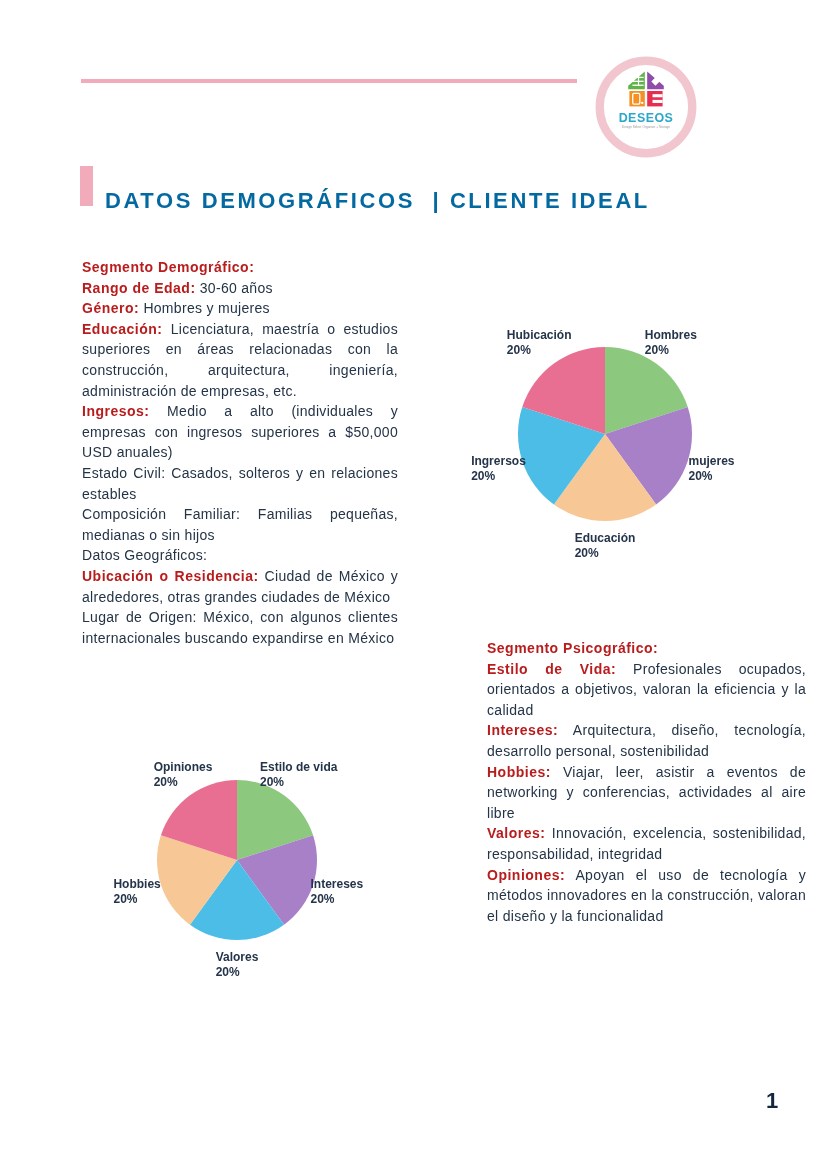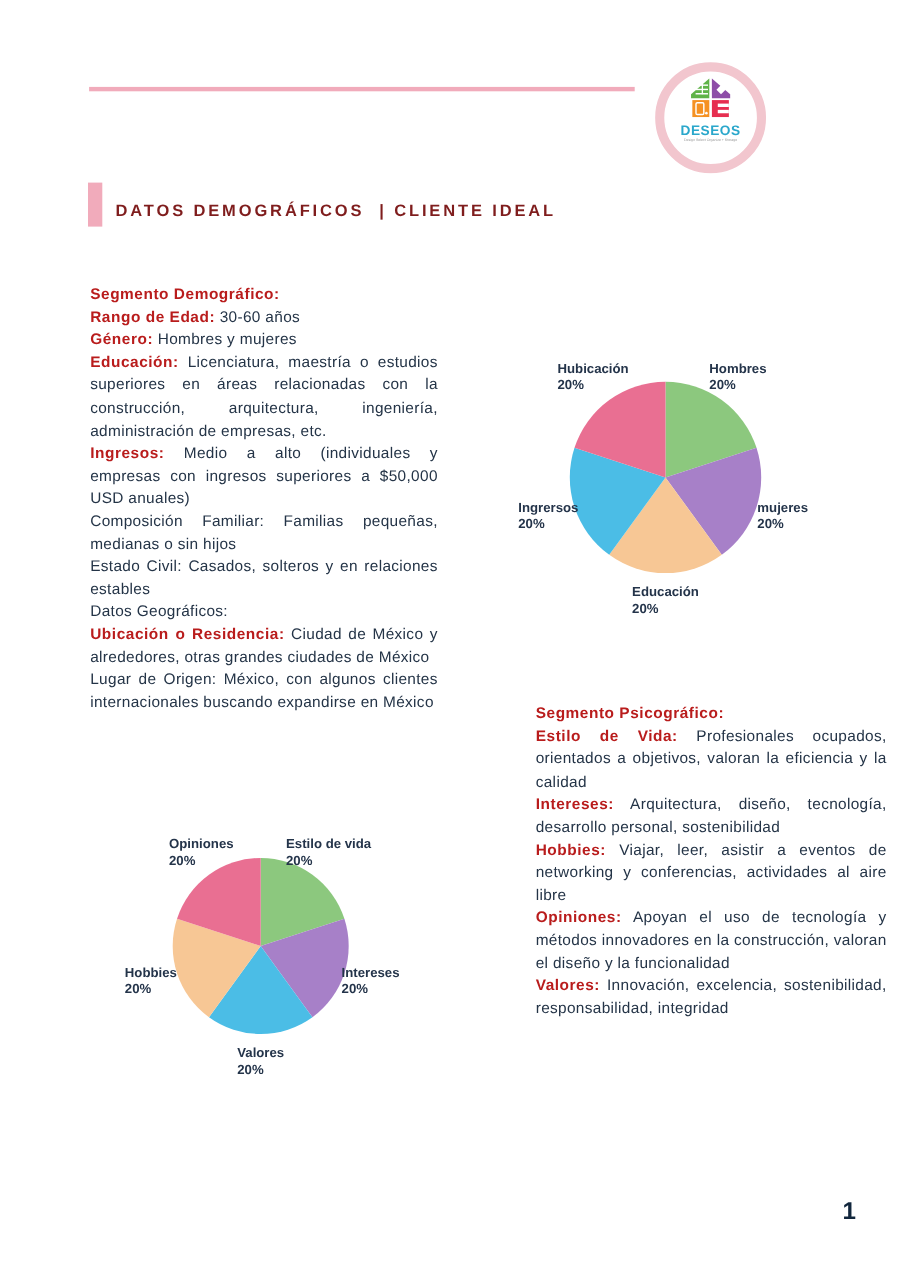--- a/index.html
+++ b/index.html
@@ -8,22 +8,22 @@
     font-family:"Liberation Sans",sans-serif;color:#243447;overflow:hidden;
     margin:0 auto;
     padding-left:12px;
   }
   
   .header-line{position:absolute;left:81px;top:79px;width:496px;height:4px;background:#f1abbb;}
   .logo-wrap{position:absolute;left:595px;top:56px;width:102px;height:102px;}
   
   .title-bar{position:absolute;left:80px;top:166px;width:13px;height:40px;background:#f1abbb;}
   .page-title{
-    position:absolute;left:105px;top:173px;font-size:15px;font-weight:800;
-    letter-spacing:2.6px;color:#7f1d1d;white-space:pre;
+    position:absolute;left:105px;top:173px;font-size:22px;font-weight:800;
+    letter-spacing:2.6px;color:#0369a1;white-space:pre;
   }
   
   .col{position:absolute;font-size:14px;line-height:20.6px;letter-spacing:0.3px;}
   .col p{margin:0;text-align:justify;text-align-last:left;}
   .col strong{font-weight:bold;color:#b91c1c;letter-spacing:0.5px;}
   .col-left{left:82px;top:257px;width:316px;}
   .col-right{left:443px;top:638px;width:319px;margin-left:44px;}
   
   .chart{position:absolute;}
   .chart-1{left:450px;top:330px;width:320px;height:235px;}
@@ -67,22 +67,22 @@
 
   <div class="title-bar"></div>
   <h1 class="page-title">DATOS DEMOGRÁFICOS  | CLIENTE IDEAL</h1>
 
   <div class="col col-left">
     <p><strong>Segmento Demográfico:</strong><span></span></p>
     <p><strong>Rango de Edad:</strong><span> 30-60 años</span></p>
     <p><strong>Género:</strong><span> Hombres y mujeres</span></p>
     <p><strong>Educación:</strong><span> Licenciatura, maestría o estudios superiores en áreas relacionadas con la construcción, arquitectura, ingeniería, administración de empresas, etc.</span></p>
     <p><strong>Ingresos:</strong><span> Medio a alto (individuales y empresas con ingresos superiores a $50,000 USD anuales)</span></p>
+    <p><strong></strong><span>Estado Civil: Casados, solteros y en relaciones estables</span></p>
     <p><strong></strong><span>Composición Familiar: Familias pequeñas, medianas o sin hijos</span></p>
-    <p><strong></strong><span>Estado Civil: Casados, solteros y en relaciones estables</span></p>
     <p><strong></strong><span>Datos Geográficos:</span></p>
     <p><strong>Ubicación o Residencia:</strong><span> Ciudad de México y alrededores, otras grandes ciudades de México</span></p>
     <p><strong></strong><span>Lugar de Origen: México, con algunos clientes internacionales buscando expandirse en México</span></p>
   </div>
 
   <div class="chart chart-1">
     <svg width="320" height="235">
         <path d="M 155 104 L 155.00 17.00 A 87 87 0 0 1 237.74 77.12 Z" fill="#8cc87e"></path>
         <path d="M 155 104 L 237.74 77.12 A 87 87 0 0 1 206.14 174.38 Z" fill="#a780c8"></path>
         <path d="M 155 104 L 206.14 174.38 A 87 87 0 0 1 103.86 174.38 Z" fill="#f7c795"></path>
@@ -109,22 +109,22 @@
         <div>Hubicación</div>
         <div>20%</div>
       </div>
     </div>
 
   <div class="col col-right">
     <p><strong>Segmento Psicográfico:</strong><span></span></p>
     <p><strong>Estilo de Vida:</strong><span> Profesionales ocupados, orientados a objetivos, valoran la eficiencia y la calidad</span></p>
     <p><strong>Intereses:</strong><span> Arquitectura, diseño, tecnología, desarrollo personal, sostenibilidad</span></p>
     <p><strong>Hobbies:</strong><span> Viajar, leer, asistir a eventos de networking y conferencias, actividades al aire libre</span></p>
+    <p><strong>Valores:</strong><span> Innovación, excelencia, sostenibilidad, responsabilidad, integridad</span></p>
     <p><strong>Opiniones:</strong><span> Apoyan el uso de tecnología y métodos innovadores en la construcción, valoran el diseño y la funcionalidad</span></p>
-    <p><strong>Valores:</strong><span> Innovación, excelencia, sostenibilidad, responsabilidad, integridad</span></p>
   </div>
 
   <div class="chart chart-2">
     <svg width="300" height="235">
         <path d="M 142 110 L 142.00 30.00 A 80 80 0 0 1 218.08 85.28 Z" fill="#8cc87e"></path>
         <path d="M 142 110 L 218.08 85.28 A 80 80 0 0 1 189.02 174.72 Z" fill="#a780c8"></path>
         <path d="M 142 110 L 189.02 174.72 A 80 80 0 0 1 94.98 174.72 Z" fill="#4bbde6"></path>
         <path d="M 142 110 L 94.98 174.72 A 80 80 0 0 1 65.92 85.28 Z" fill="#f7c795"></path>
         <path d="M 142 110 L 65.92 85.28 A 80 80 0 0 1 142.00 30.00 Z" fill="#e96f92"></path>
       </svg>

